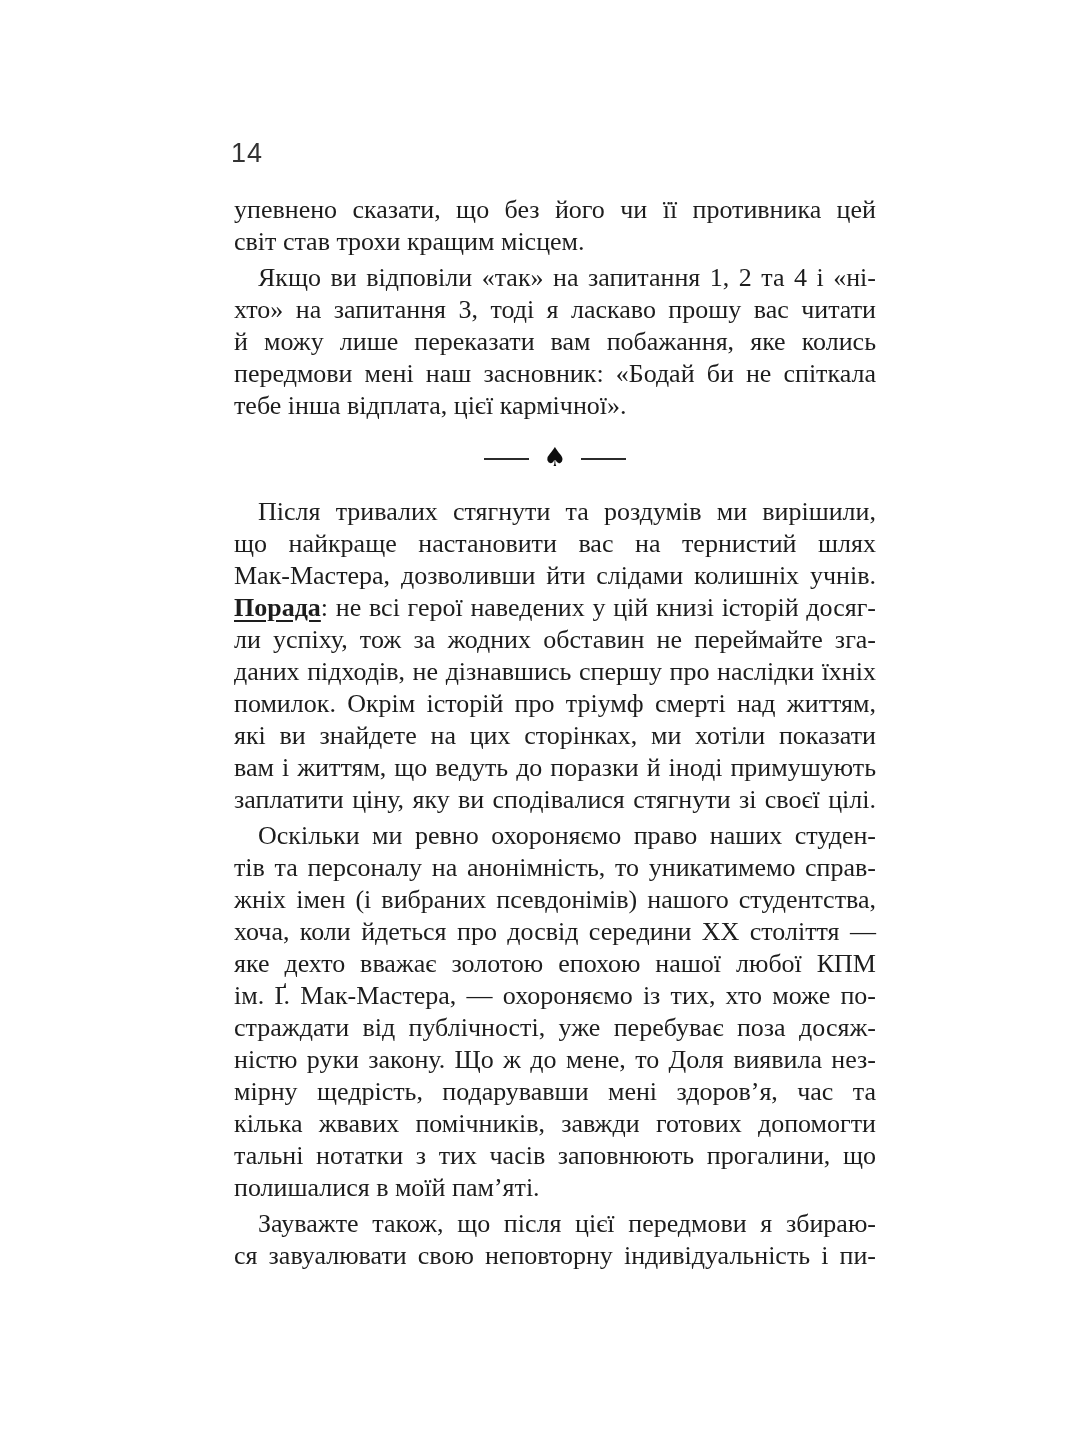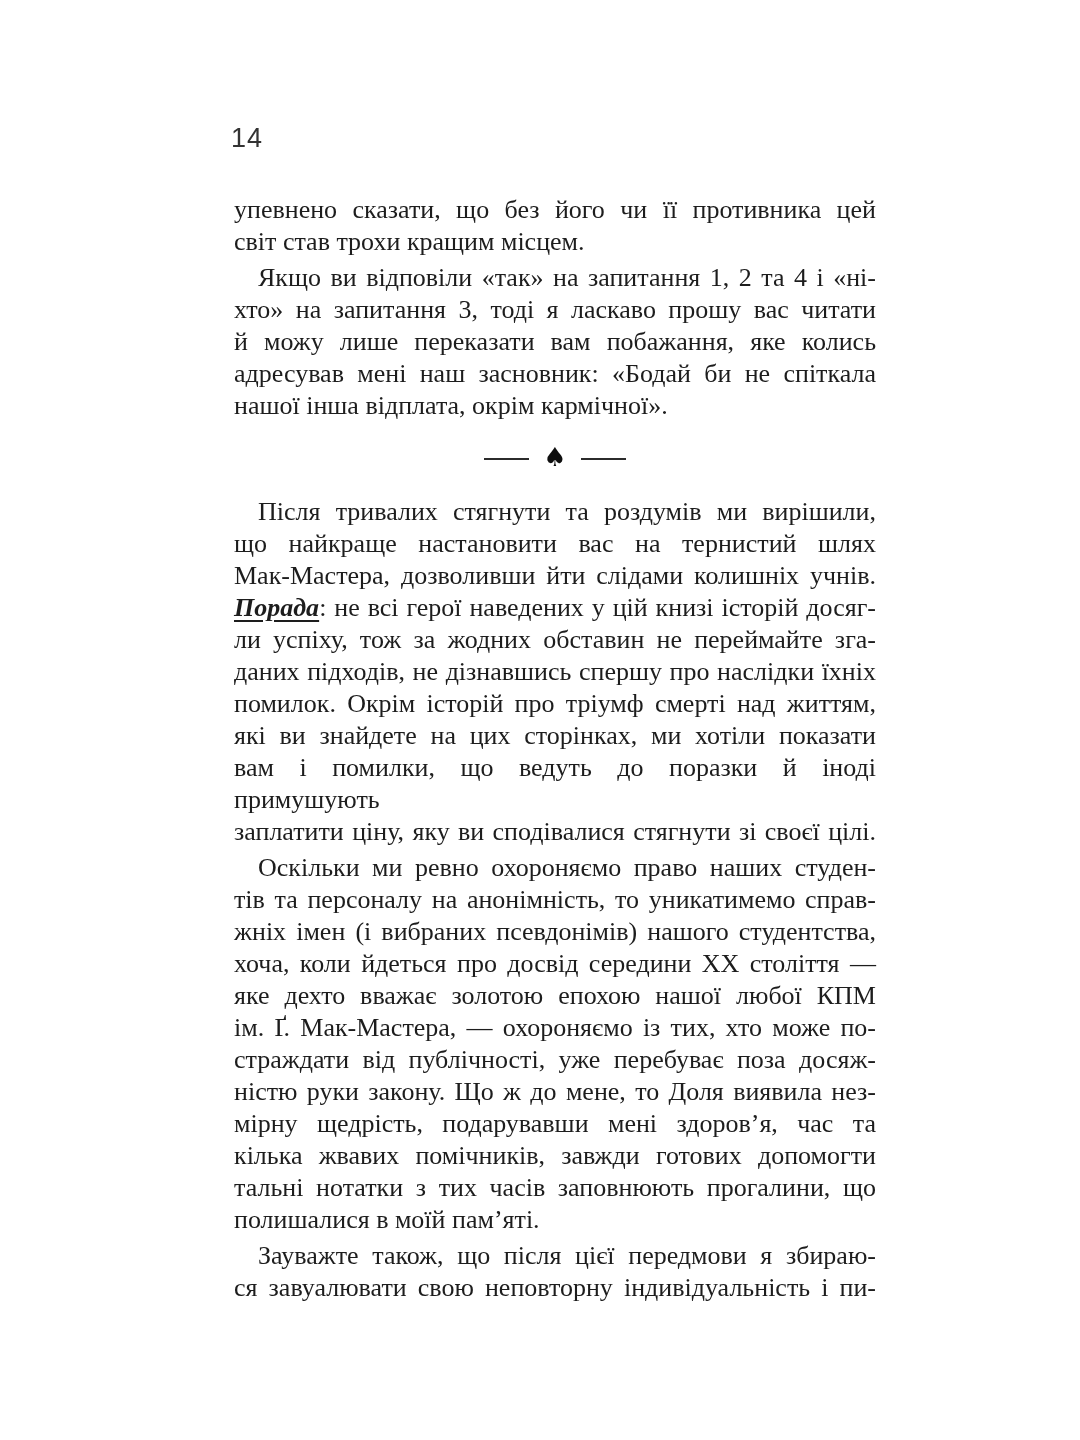--- a/index.html
+++ b/index.html
@@ -14,21 +14,21 @@
     font-family: "Liberation Serif", "DejaVu Serif", serif;
   }
   .page {
     position: absolute;
     inset: 0;
     background: #ffffff;
     overflow: hidden;
   }
   .page-number {
     position: absolute;
-    top: 125px;
+    top: 140px;
     left: 231px;
     font-family: "Liberation Sans", "DejaVu Sans", sans-serif;
     font-size: 27px;
     line-height: 1;
     color: #333333;
     letter-spacing: 1px;
   }
   .text-block {
     position: absolute;
     top: 190px;
@@ -45,21 +45,20 @@
     white-space: normal;
   }
   .line.last {
     text-align-last: left;
   }
   .line.indent {
     text-indent: 24px;
   }
   .lead-em {
     font-weight: bold;
-    font-style: italic;
     text-decoration: underline;
     text-decoration-thickness: 2px;
     text-underline-offset: 4px;
   }
   .section-divider {
     height: 66px;
     display: flex;
     align-items: center;
     justify-content: center;
     gap: 14px;
@@ -84,38 +83,38 @@
   <div class="page-number">14</div>
   <div class="text-block">
       <div class="paragraph">
         <div class="line">упевнено сказати, що без його чи її противника цей</div>
         <div class="line last">світ став трохи кращим місцем.</div>
       </div>
       <div class="paragraph">
         <div class="line indent">Якщо ви відповіли «так» на запитання 1, 2 та 4 і «ні-</div>
         <div class="line">хто» на запитання 3, тоді я ласкаво прошу вас читати</div>
         <div class="line">й можу лише переказати вам побажання, яке колись</div>
-        <div class="line">адресував мені наш засновник: «Бодай би не спіткала</div>
-        <div class="line last">нашої інша відплата, окрім кармічної».</div>
+        <div class="line">передмови мені наш засновник: «Бодай би не спіткала</div>
+        <div class="line last">тебе інша відплата, цієї кармічної».</div>
       </div>
       <div class="section-divider">
         <span class="rule"></span>
         <span class="spade">♠</span>
         <span class="rule"></span>
       </div>
       <div class="paragraph">
         <div class="line indent">Після тривалих стягнути та роздумів ми вирішили,</div>
         <div class="line">що найкраще настановити вас на тернистий шлях</div>
         <div class="line">Мак-Мастера, дозволивши йти слідами колишніх учнів.</div>
         <div class="line"><span class="lead-em">Порада</span>: не всі герої наведених у цій книзі історій досяг-</div>
         <div class="line">ли успіху, тож за жодних обставин не переймайте зга-</div>
         <div class="line">даних підходів, не дізнавшись спершу про наслідки їхніх</div>
         <div class="line">помилок. Окрім історій про тріумф смерті над життям,</div>
         <div class="line">які ви знайдете на цих сторінках, ми хотіли показати</div>
-        <div class="line">вам і помилки, що ведуть до поразки й іноді примушують</div>
+        <div class="line">вам і життям, що ведуть до поразки й іноді примушують</div>
         <div class="line">заплатити ціну, яку ви сподівалися стягнути зі своєї цілі.</div>
       </div>
       <div class="paragraph">
         <div class="line indent">Оскільки ми ревно охороняємо право наших студен-</div>
         <div class="line">тів та персоналу на анонімність, то уникатимемо справ-</div>
         <div class="line">жніх імен (і вибраних псевдонімів) нашого студентства,</div>
         <div class="line">хоча, коли йдеться про досвід середини XX століття —</div>
         <div class="line">яке дехто вважає золотою епохою нашої любої КПМ</div>
         <div class="line">ім. Ґ. Мак-Мастера, — охороняємо із тих, хто може по-</div>
         <div class="line">страждати від публічності, уже перебуває поза досяж-</div>

